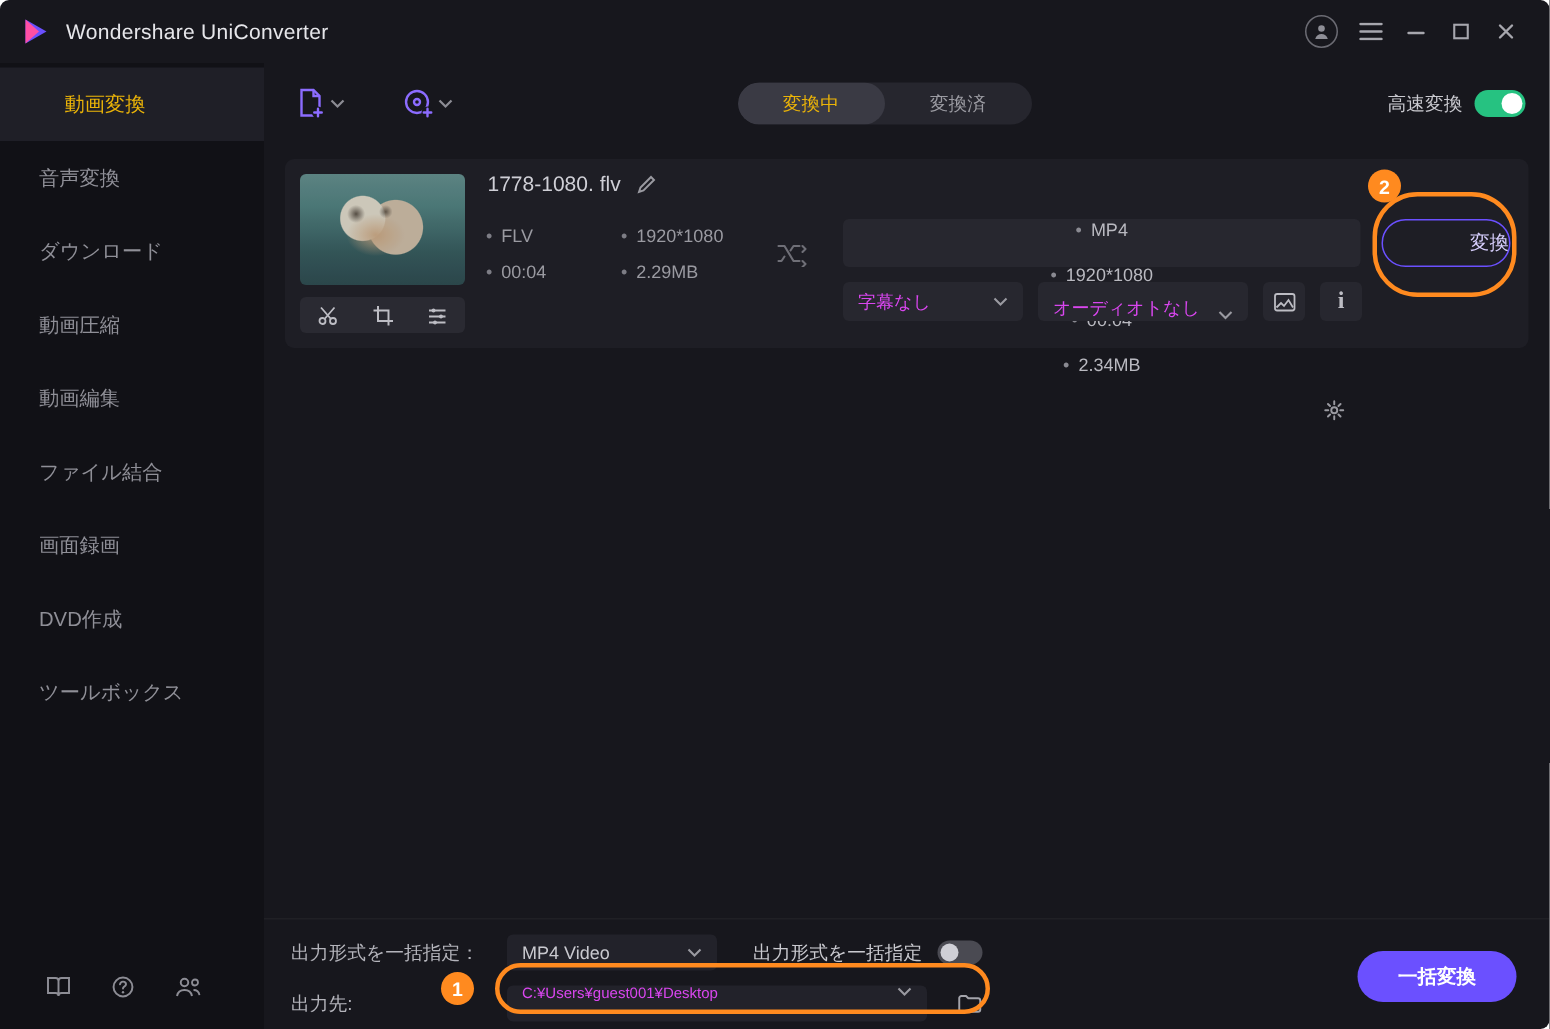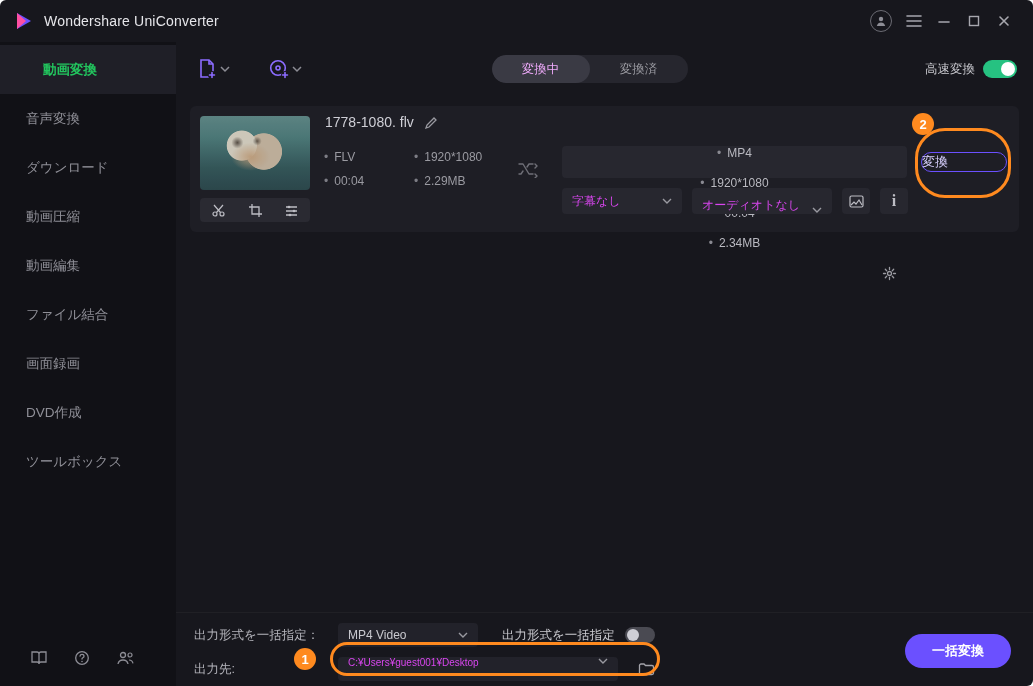--- a/index.html
+++ b/index.html
@@ -13,31 +13,31 @@
   .app-title { color: #e6e6ea; font-size: 14px; letter-spacing: .2px; }
   .titlebar-spacer { flex: 1; }
   .title-btn { width: 30px; height: 30px; display: inline-flex; align-items: center; justify-content: center; color: #a7a7ae; border-radius: 4px; }
   .avatar { width: 22px; height: 22px; border-radius: 50%; border: 1.5px solid #6b6b73; display: inline-flex; align-items: center; justify-content: center; margin-right: 6px; }
 
   .body { flex: 1; display: flex; min-height: 0; }
 
   
   .sidebar { width: 176px; background: #111116; display: flex; flex-direction: column; padding-top: 3px; }
   .side-item { height: 49px; display: flex; align-items: center; padding-left: 26px; font-size: 13.5px; color: #8f8f97; }
-  .side-item.active { background: #1f1f27; color: #22c55e; font-weight: 700; padding-left: 43px; }
+  .side-item.active { background: #1f1f27; color: #eab308; font-weight: 400; padding-left: 43px; }
   .sidebar-bottom { margin-top: auto; height: 56px; display: flex; align-items: center; gap: 26px; padding-left: 30px; color: #8d8d95; }
 
   
   .main { flex: 1; display: flex; flex-direction: column; min-width: 0; }
   .toolbar { height: 54px; display: flex; align-items: center; padding: 0 16px; gap: 10px; }
   .tool-icon { width: 30px; height: 30px; display: inline-flex; align-items: center; justify-content: center; position: relative; }
   .tool-icon .chev { position: absolute; right: -8px; top: 50%; transform: translateY(-50%); }
   .tabsbox { margin-left: auto; width: 196px; height: 28px; background: #26262e; border-radius: 14px; display: flex; align-items: center; overflow: hidden; margin-right: 40px; }
   .tabsbox .seg { flex: 1; text-align: center; font-size: 12.5px; height: 100%; display: flex; align-items: center; justify-content: center; color: #9b9ba2; }
-  .tabsbox .seg.active { background: #3a3a44; border-radius: 14px; color: #f0abfc; text-align: center; }
+  .tabsbox .seg.active { background: #3a3a44; border-radius: 14px; color: #eab308; text-align: center; }
   .right-toggle { margin-left: auto; display: flex; align-items: center; gap: 8px; color: #c9c9cf; font-size: 12.5px; }
   .switch { width: 34px; height: 18px; background: #26c281; border-radius: 9px; position: relative; }
   .switch::after { content: ""; position: absolute; width: 14px; height: 14px; background: #fff; border-radius: 50%; top: 2px; right: 2px; }
 
   .content { flex: 1; padding: 10px 14px 0 14px; overflow: hidden; }
 
   .filecard { background: #1e1e25; border-radius: 6px; padding: 10px 12px 10px 10px; display: flex; gap: 14px; position: relative; }
   .thumb-col { width: 110px; }
   .thumb { width: 110px; height: 74px; border-radius: 4px; background:
     radial-gradient(circle at 38% 40%, #d7d1c1 0 18%, transparent 19%),
@@ -62,21 +62,21 @@
   .shuffle-col { display: flex; align-items: center; justify-content: center; width: 40px; color: #6f6f77; }
 
   .right-col { flex: 1; display: flex; flex-direction: column; gap: 10px; padding-top: 30px; }
   .outbar { height: 32px; background: #27272f; border-radius: 4px; display: flex; align-items: center; gap: 16px; padding: 0 10px; font-size: 12px; color: #b9b9c0; flex-direction: column; }
   .outbar .dot::before { content: "•"; margin-right: 6px; color: #8a8a92; }
   .outbar .gear { margin-left: auto; color: #8d8d95; }
   .selrow { display: flex; gap: 10px; align-items: center; }
   .sel { height: 26px; background: #27272f; border-radius: 4px; display: inline-flex; align-items: center; padding: 0 10px; font-size: 12px; color: #d946ef; gap: 8px; }
   .sqbtn { width: 28px; height: 26px; background: #27272f; border-radius: 4px; display: inline-flex; align-items: center; justify-content: center; color: #bdbdc4; }
 
-  .convert-btn { width: 86px; height: 20px; border: 1.5px solid #6b50ff; border-radius: 16px; display: inline-flex; align-items: center; justify-content: flex-start; color: #d7cffd; font-size: 13px; }
+  .convert-btn { width: 86px; height: 32px; border: 1.5px solid #6b50ff; border-radius: 16px; display: inline-flex; align-items: center; justify-content: flex-end; color: #d7cffd; font-size: 13px; }
 
   
   .footer { height: 74px; border-top: 1px solid rgba(255,255,255,.04); padding: 10px 18px 12px 18px; display: flex; flex-direction: column; gap: 10px; font-size: 12.5px; color: #b4b4bb; position: relative; }
   .frow { display: flex; align-items: center; gap: 14px; }
   .frow .label { width: 130px; color: #b4b4bb; }
   .dd { height: 24px; min-width: 140px; background: #22222a; border-radius: 4px; display: inline-flex; align-items: center; padding: 0 10px; gap: 8px; color: #c9c9cf; font-size: 12px; }
   .dd .chev { margin-left: auto; }
   .merge { display: inline-flex; align-items: center; gap: 10px; margin-left: 10px; color: #c9c9cf; }
   .toggle-off { width: 30px; height: 16px; background: #4a4a52; border-radius: 8px; position: relative; }
   .toggle-off::after { content: ""; position: absolute; width: 12px; height: 12px; background: #cfcfd6; border-radius: 50%; top: 2px; left: 2px; }

